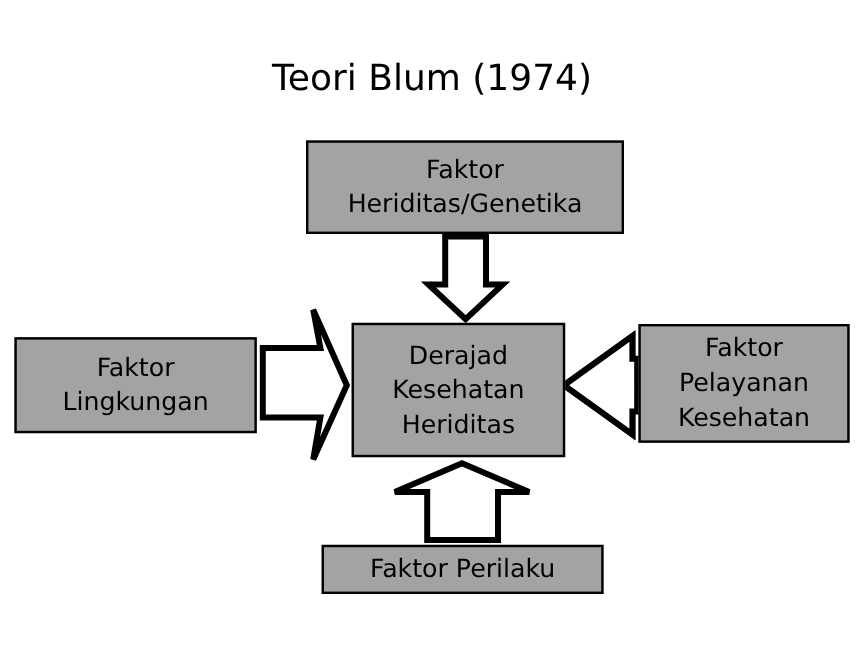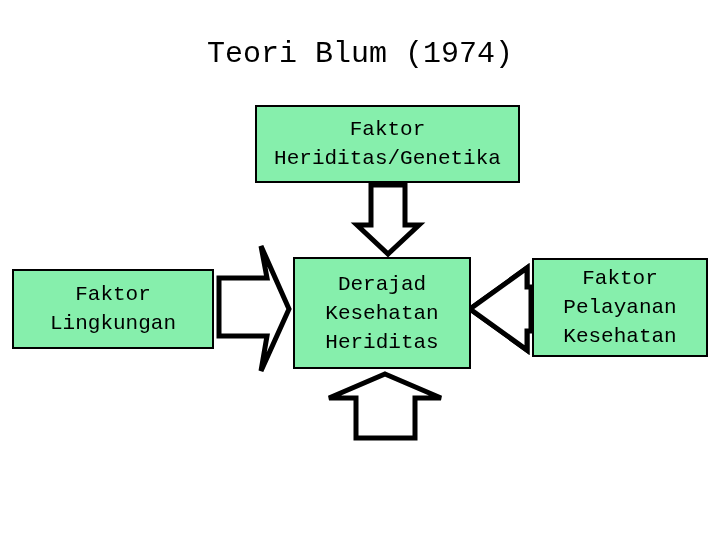--- a/index.html
+++ b/index.html
@@ -11,44 +11,43 @@
     width: 720px;
     height: 540px;
     position: relative;
     overflow: hidden;
     font-family: "DejaVu Sans", sans-serif;
     color: #000000;
   }
 
   #canvas {
     position: absolute;
-    left: 0; top: 4px;
+    left: 0; top: 16px;
     width: 720px;
     height: 508px;
-    font-family: Liberation Mono, monospace;
   }
 
   .title {
     position: absolute;
     left: 0;
     top: 32px;
     width: 720px;
     text-align: center;
     font-size: 30px;
     line-height: 36px;
     color: #000000;
     letter-spacing: 0px;
     white-space: nowrap;
   }
 
   .node {
     position: absolute;
     box-sizing: border-box;
     border: 2px solid #000000;
-    background: #86efac;
+    background: #a3a3a3;
     display: flex;
     align-items: center;
     justify-content: flex-end;
     text-align: center;
     font-size: 21px;
     line-height: 29px;
     color: #000000;
   }
   .node .node-text {
     display: block;
@@ -144,14 +143,17 @@
 Kesehatan
 Heriditas</span>
   </div>
 
   <div class="node" id="node-service">
     <span class="node-text">Faktor
 Pelayanan
 Kesehatan</span>
   </div>
 
+  <div class="node" id="node-behaviour">
+    <span class="node-text">Faktor Perilaku</span>
+  </div>
 
 </div>
 
 </body></html>

